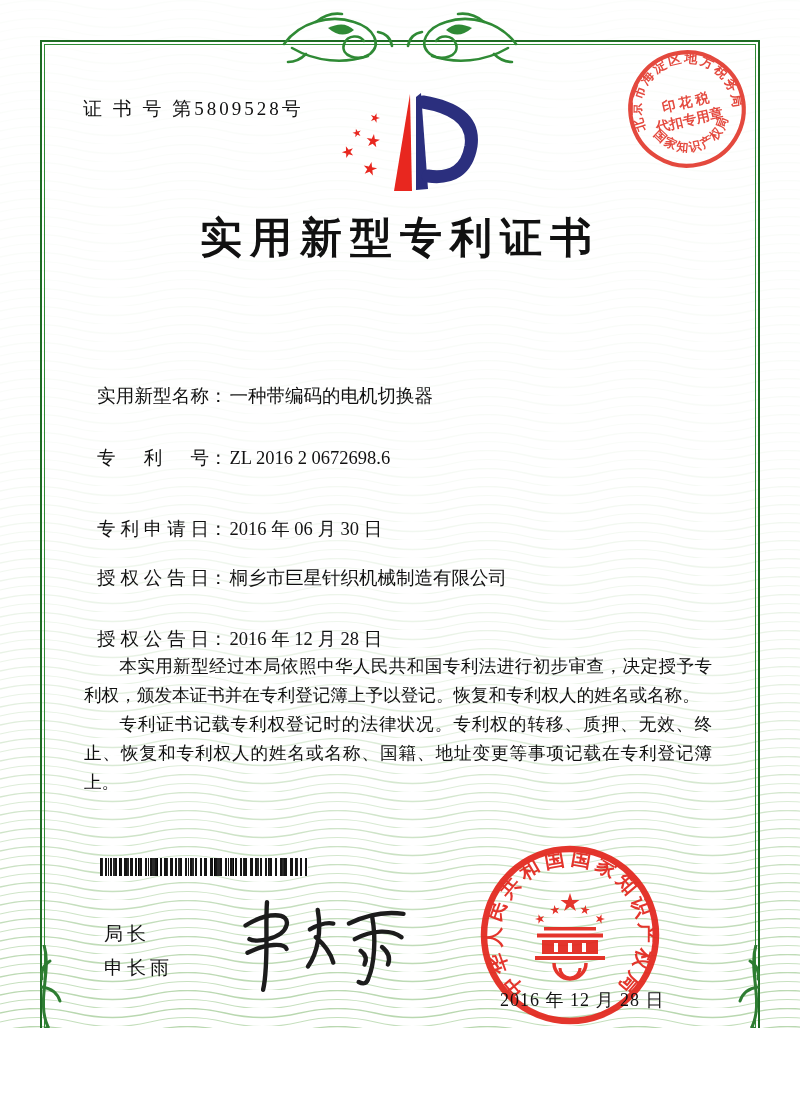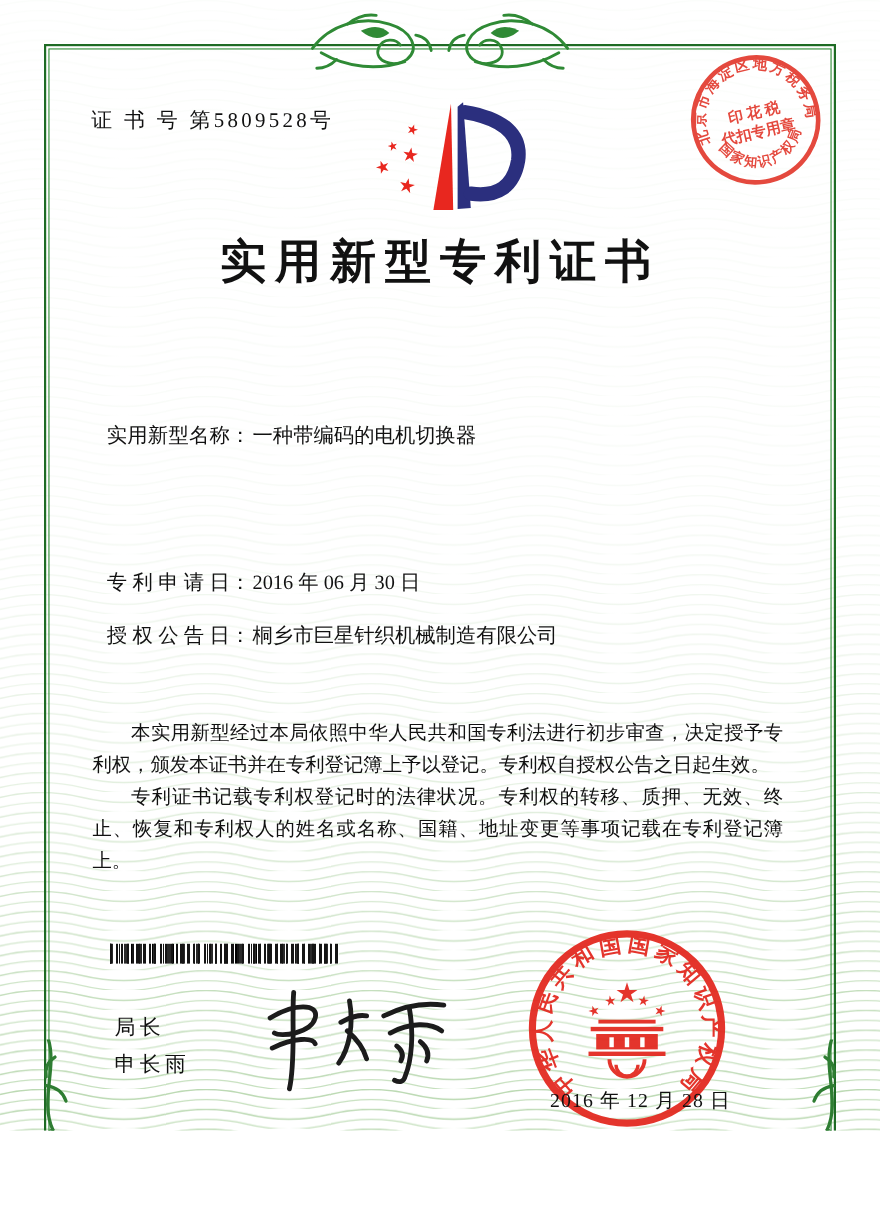--- a/index.html
+++ b/index.html
@@ -143,29 +143,35 @@
     <text font-size="11.5" font-weight="bold" fill="#e23a2e" letter-spacing="1.5">
       <textPath href="#stampBottom" xlink:href="#stampBottom" startOffset="50%" text-anchor="middle">国家知识产权局</textPath>
     </text>
   </svg>
 
   <div id="title" class="abs content">实用新型专利证书</div>
 
   <div class="abs content frow" style="top:383px;">
     <span class="flabel">实用新型名称</span><span class="fsep">：</span><span>一种带编码的电机切换器</span>
   </div>
+  <div class="abs content frow" style="top:445px;">
+    <span class="flabel">专利号</span><span class="fsep">：</span><span>ZL 2016 2 0672698.6</span>
+  </div>
   <div class="abs content frow" style="top:516px;">
     <span class="flabel">专利申请日</span><span class="fsep">：</span><span>2016 年 06 月 30 日</span>
   </div>
   <div class="abs content frow" style="top:565px;">
     <span class="flabel">授权公告日</span><span class="fsep">：</span><span>桐乡市巨星针织机械制造有限公司</span>
   </div>
+  <div class="abs content frow" style="top:626px;">
+    <span class="flabel">授权公告日</span><span class="fsep">：</span><span>2016 年 12 月 28 日</span>
+  </div>
 
   <div id="paras" class="abs content">
-    <p>本实用新型经过本局依照中华人民共和国专利法进行初步审查，决定授予专利权，颁发本证书并在专利登记簿上予以登记。专利权自授权公告之日起生效。</p>
+    <p>本实用新型经过本局依照中华人民共和国专利法进行初步审查，决定授予专利权，颁发本证书并在专利登记簿上予以登记。恢复和专利权人的姓名或名称。</p>
     <p>专利证书记载专利权登记时的法律状况。专利权的转移、质押、无效、终止、恢复和专利权人的姓名或名称、国籍、地址变更等事项记载在专利登记簿上。</p>
   </div>
 
   <div id="barcode" class="abs"></div>
 
   <div id="director-title" class="abs content">局长</div>
   <div id="director-name" class="abs content">申长雨</div>
 
   <svg id="signature" class="abs" width="195" height="98" viewBox="0 0 200 100">
     <g fill="none" stroke="#1c1c1c" stroke-width="4.5" stroke-linecap="round" stroke-linejoin="round">

